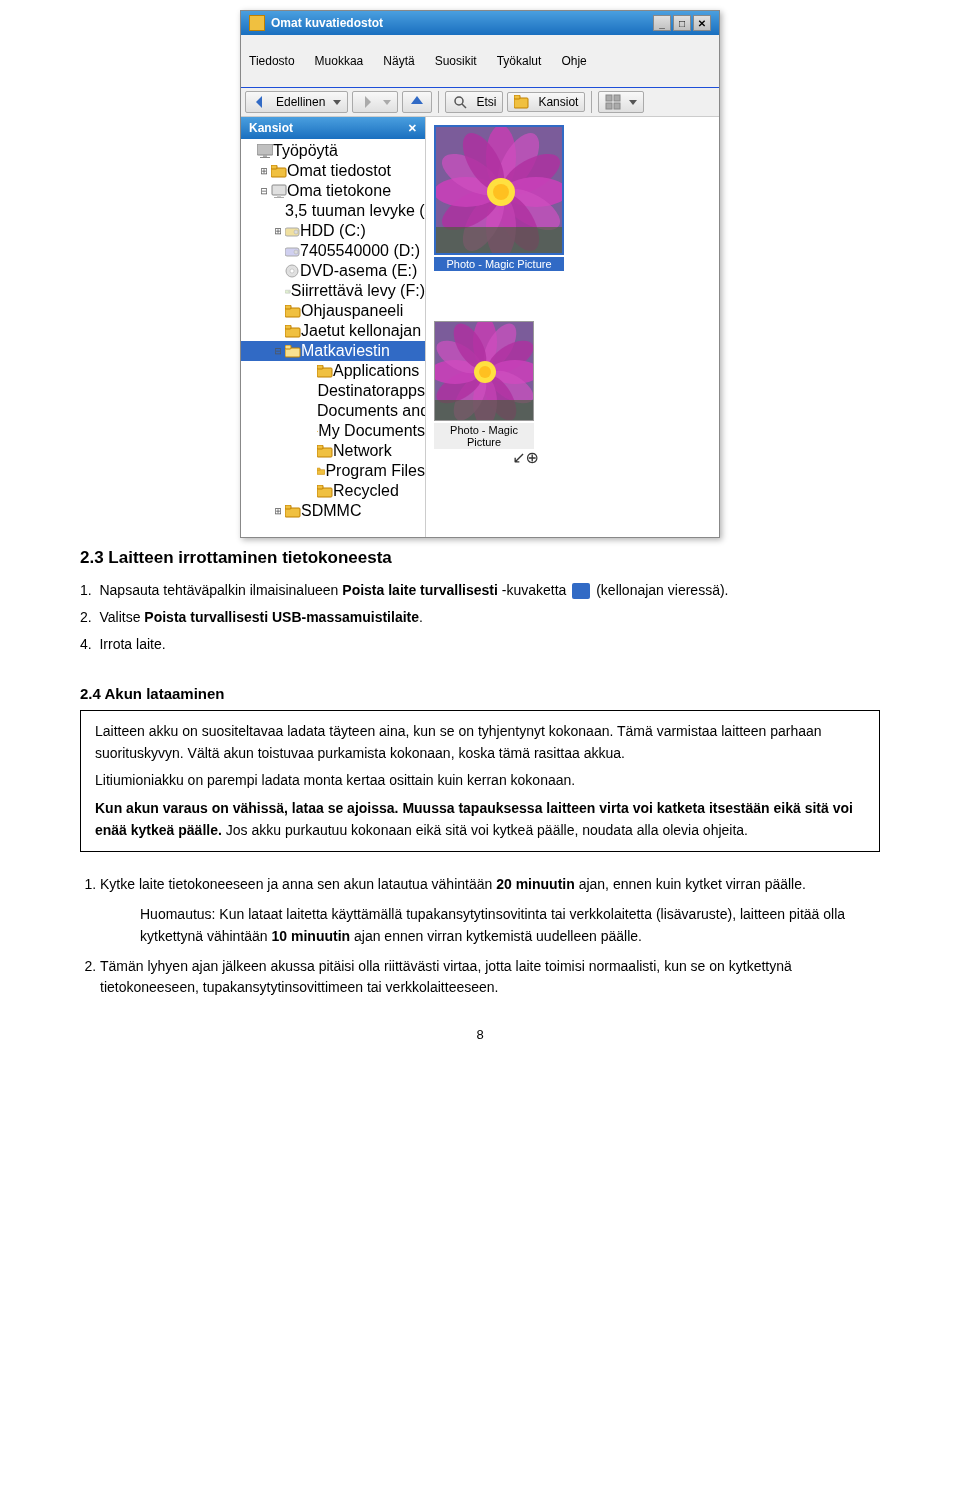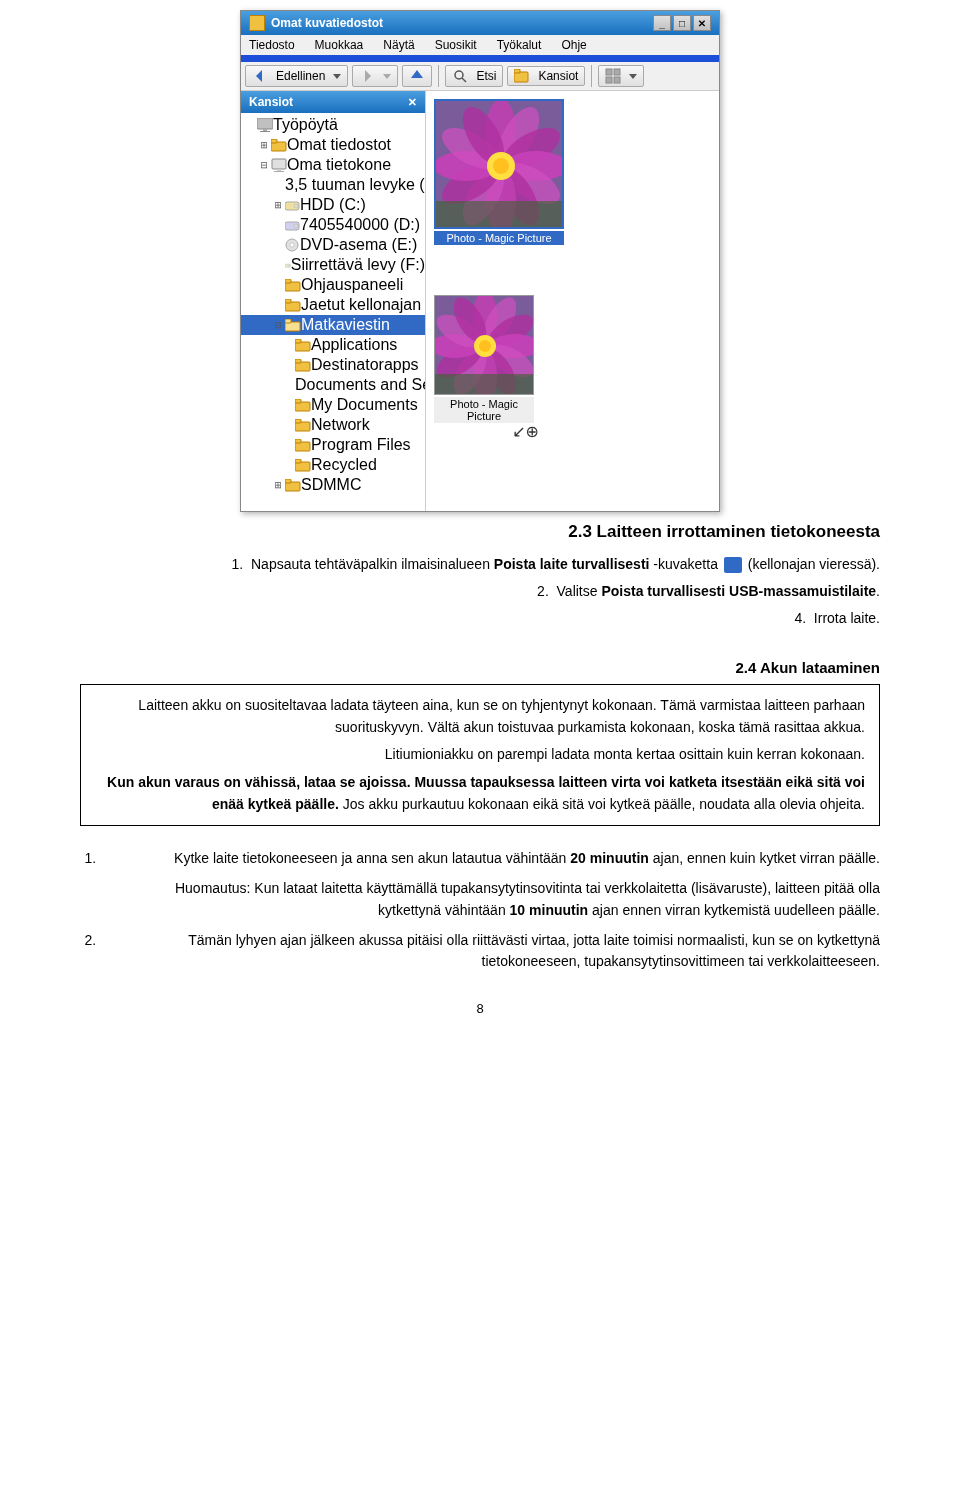--- a/index.html
+++ b/index.html
@@ -67,23 +67,23 @@
       display: flex;
       align-items: center;
       justify-content: center;
       font-size: 10px;
       color: #000;
       cursor: pointer;
     }
 
     .menubar {
       background: #f0f0f0;
-      border-bottom: 7px solid #1d4ed8;
-      display: flex;
-      padding: 2px 4px;
+      border-bottom: 1px solid #1d4ed8;
+      display: flex;
+      padding: 18px 4px;
       font-size: 12px;
       gap: 12px;
     }
 
     .menubar-item {
       padding: 1px 4px;
       cursor: pointer;
     }
 
     .toolbar {
@@ -177,21 +177,21 @@
     .tree-expander.minus::before { content: '⊟'; }
     .tree-expander.empty { width: 14px; }
 
     .tree-label {
       font-size: 16px;
     }
 
     .indent-1 { padding-left: 2px; }
     .indent-2 { padding-left: 16px; }
     .indent-3 { padding-left: 30px; }
-    .indent-4 { padding-left: 40px; }
+    .indent-4 { padding-left: 62px; }
 
     
     .content-area {
       flex: 1;
       background: #fff;
       padding: 8px;
       display: flex;
       flex-direction: column;
       gap: 20px;
       align-items: flex-start;
@@ -249,21 +249,20 @@
       margin-top: 2px;
       background: #eee;
       padding: 1px 4px;
       width: 100px;
       text-align: center;
     }
 
     
     .doc-content {
       padding: 0 0 10px 0;
-      text-align: right;
     }
 
     h2.section-title {
       font-size: 17px;
       font-weight: bold;
       margin-bottom: 12px;
       margin-top: 10px;
     }
 
     .step-text {

